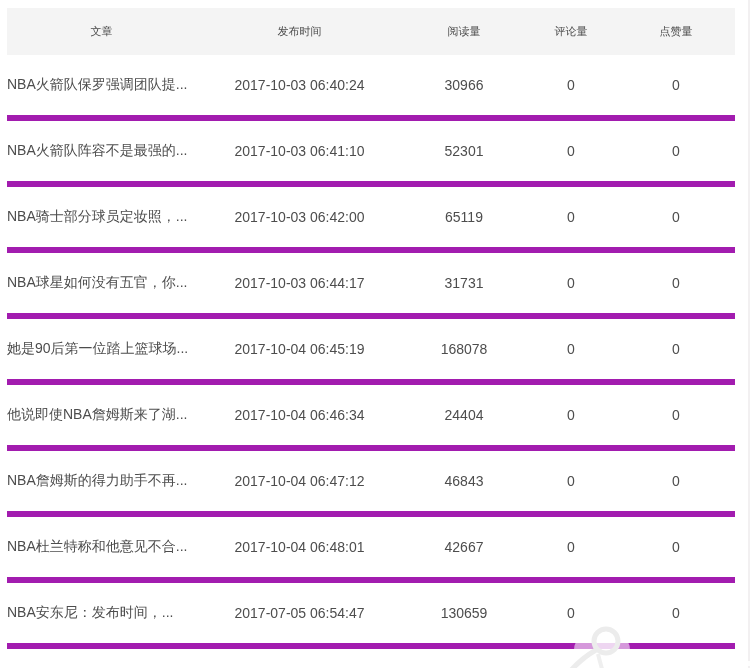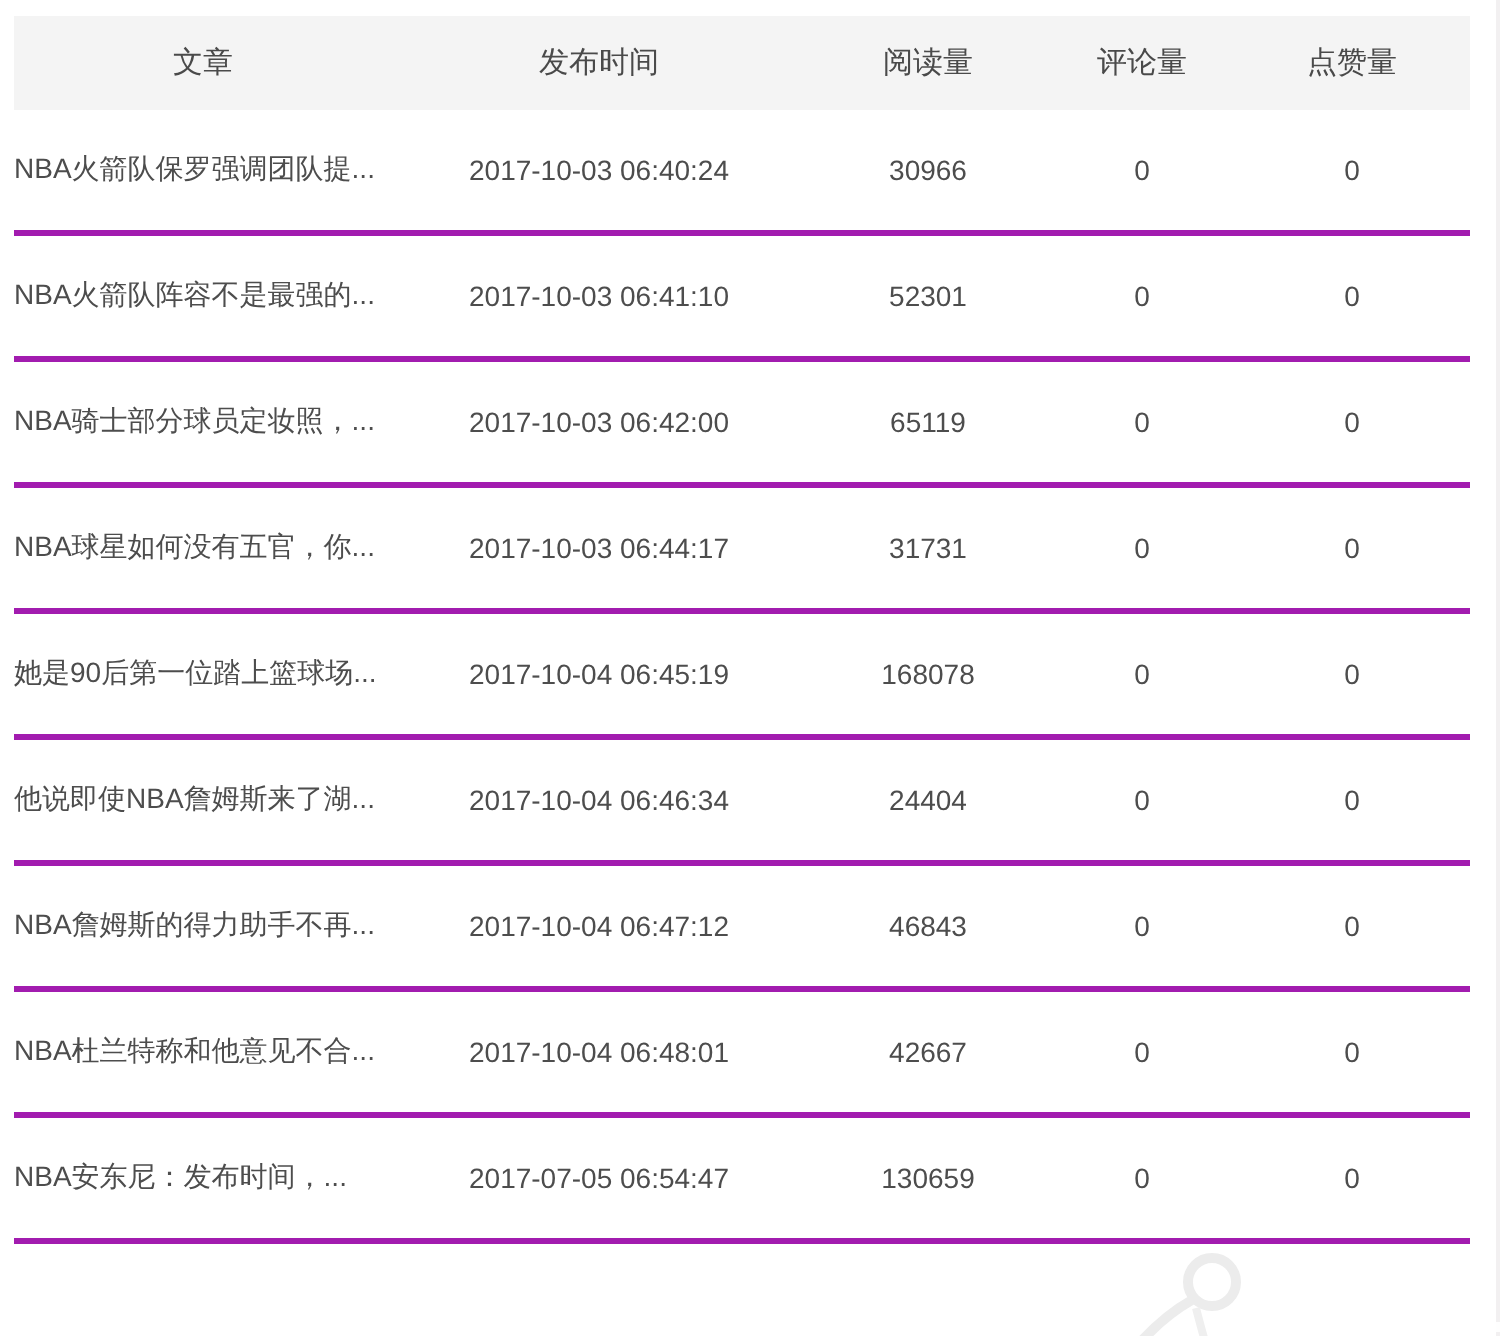--- a/index.html
+++ b/index.html
@@ -27,29 +27,29 @@
   }
   col.c-title   { width: 189px; }
   col.c-time    { width: 207px; }
   col.c-reads   { width: 122px; }
   col.c-comments{ width: 92px;  }
   col.c-likes   { width: 118px; }
   thead th {
     background: #f4f4f4;
     height: 47px;
     font-weight: 400;
-    font-size: 15px;
+    font-size: 11px;
     color: #4a4a4a;
     text-align: center;
     padding: 0;
     white-space: nowrap;
   }
   tbody td {
     height: 60px;
-    border-bottom: 3px solid #a21caf;
+    border-bottom: 6px solid #a21caf;
     font-size: 14px;
     color: #4d4d4d;
     text-align: center;
     padding: 0;
     white-space: nowrap;
     overflow: hidden;
   }
   tbody td.col-title {
     text-align: left;
   }

